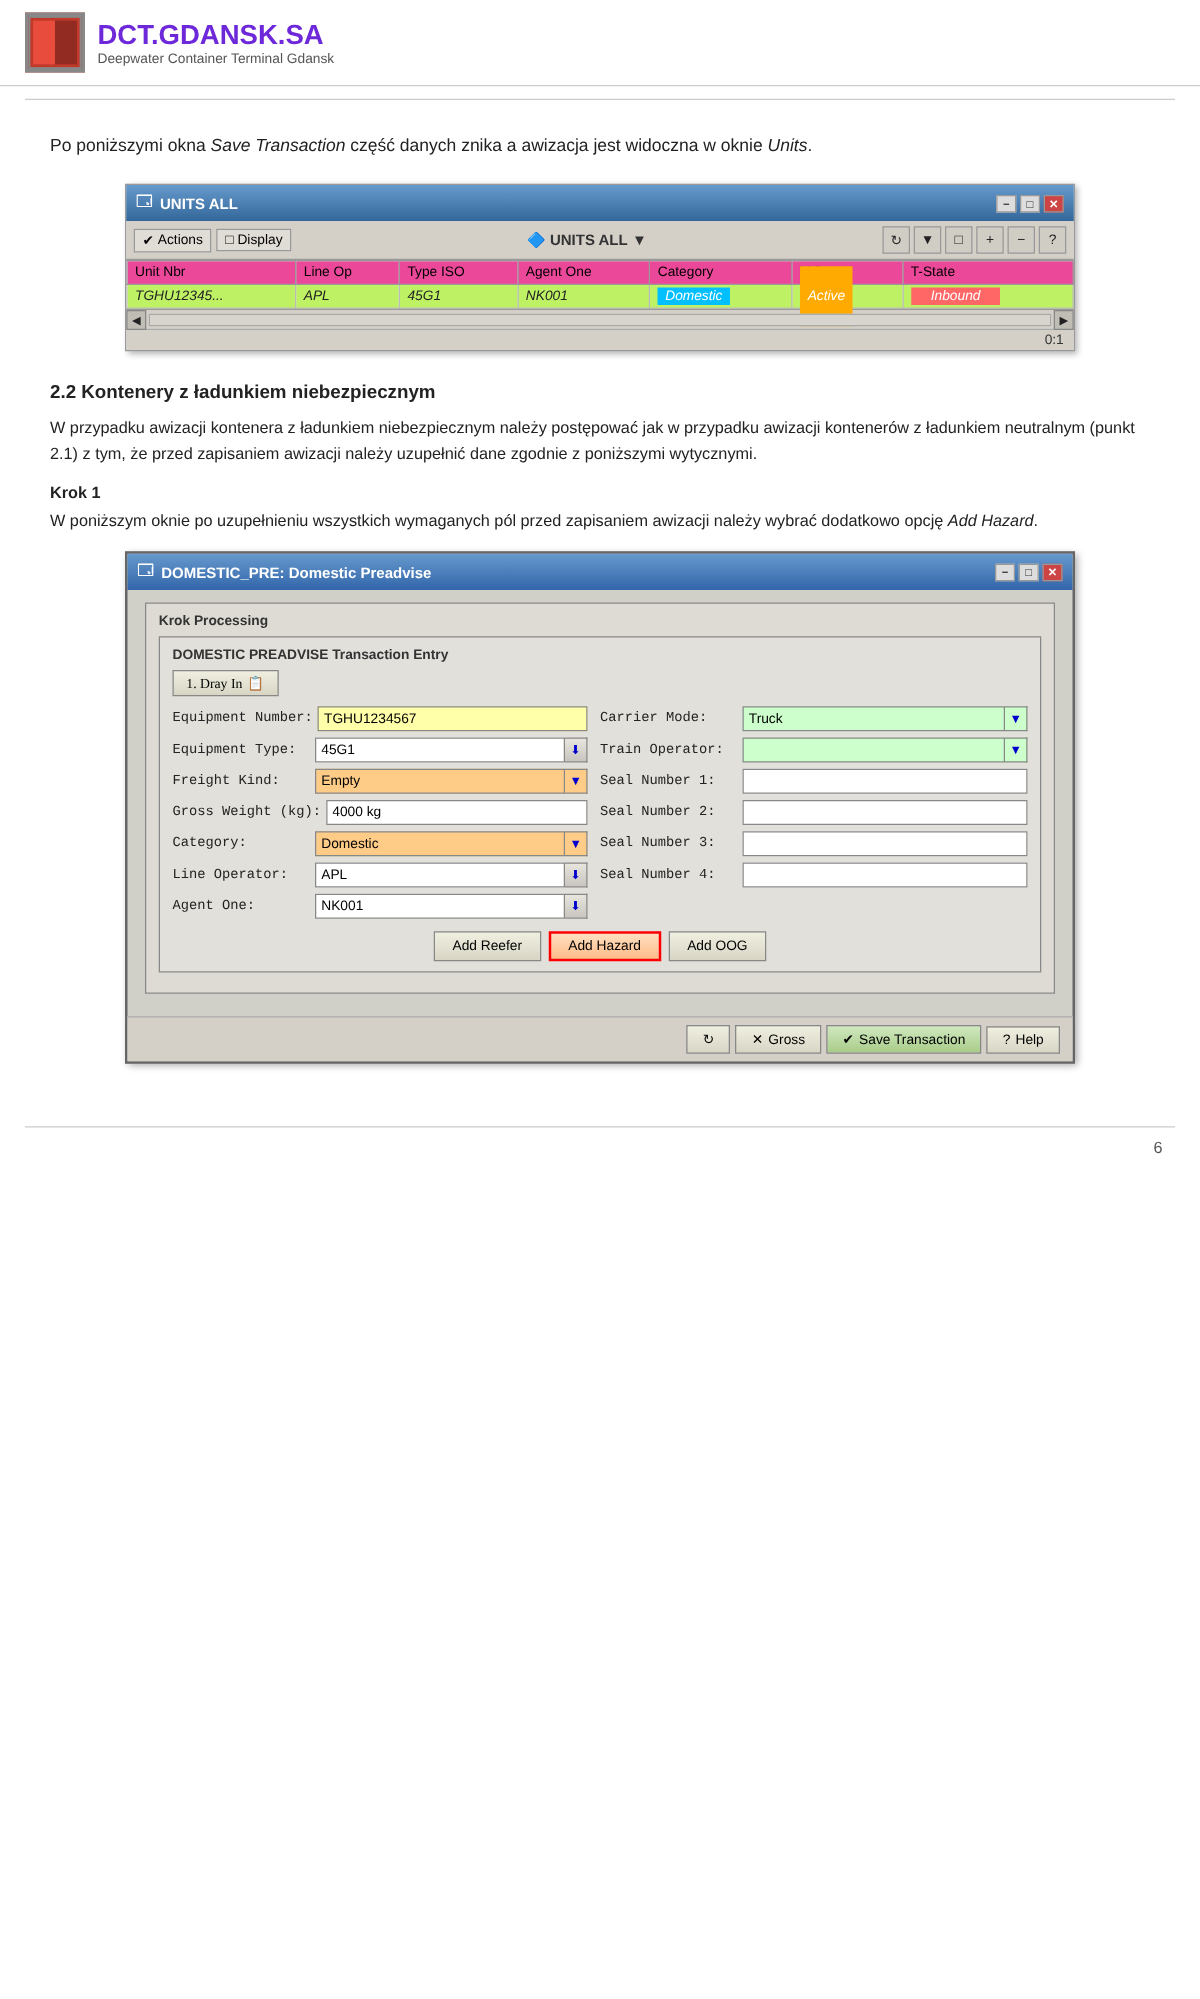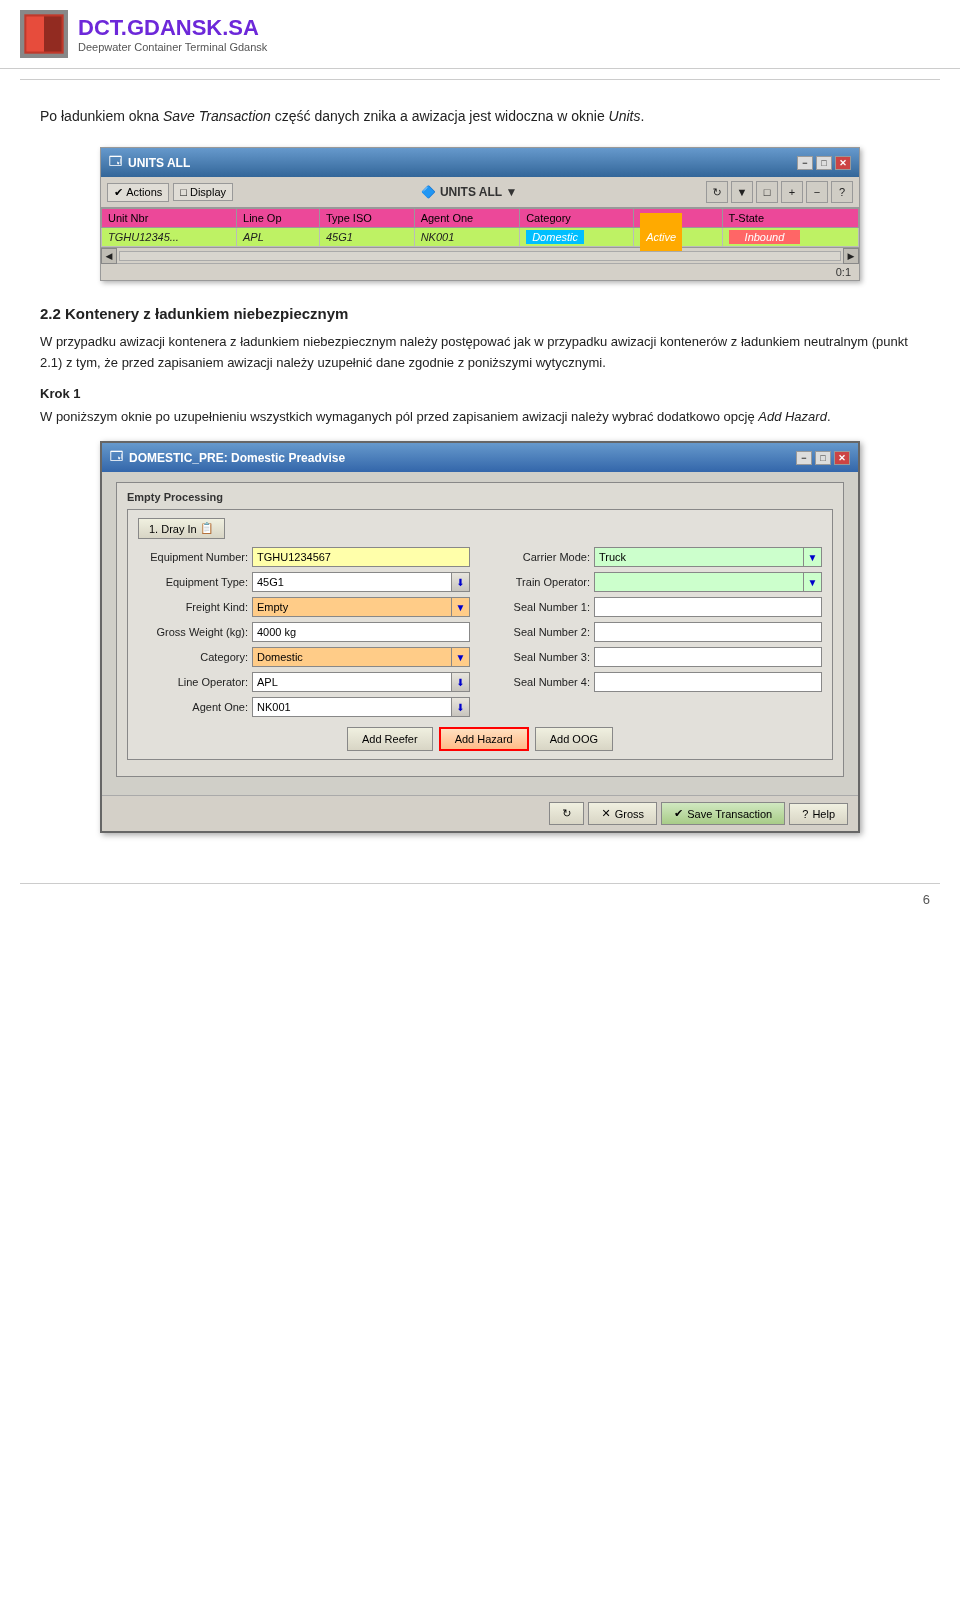--- a/index.html
+++ b/index.html
@@ -308,20 +308,21 @@
     }
     .step-btn {
       background: linear-gradient(to bottom, #f0f0e0, #d8d5c5);
       border: 1px solid #888;
       padding: 3px 10px;
       font-size: 11px;
       cursor: pointer;
       display: flex;
       align-items: center;
       gap: 4px;
+      font-family: Liberation Serif, serif;
     }
     .form-grid {
       display: grid;
       grid-template-columns: 1fr 1fr;
       gap: 0;
     }
     .form-col {
       display: flex;
       flex-direction: column;
       gap: 5px;
@@ -329,23 +330,23 @@
     }
     .form-col:last-child { padding-right: 0; }
     .form-row {
       display: flex;
       align-items: center;
       gap: 4px;
     }
     .form-label {
       font-size: 11px;
       color: #222;
-      text-align: right;
       min-width: 110px;
       flex-shrink: 0;
+      font-family: Liberation Mono, monospace;
     }
     .form-input {
       border: 1px solid #888;
       background: white;
       padding: 2px 4px;
       font-size: 11px;
       height: 20px;
       flex: 1;
     }
     .form-input.highlight {
@@ -438,21 +439,21 @@
       <div class="logo-sub">Deepwater Container Terminal Gdansk</div>
     </div>
   </div>
 </div>
 
 <div style="border-bottom: 1px solid #ccc; margin: 0 20px 16px 20px;"></div>
 
 <div class="content">
 
   <div class="intro-text">
-    <span>Po ładunkiem okna </span><em>Save Transaction</em><span> część danych znika a awizacja jest widoczna w oknie </span><em>Units</em><span>.</span>
+    <span>Po poniższymi okna </span><em>Save Transaction</em><span> część danych znika a awizacja jest widoczna w oknie </span><em>Units</em><span>.</span>
   </div>
 
   <div class="window" style="max-width:760px; margin: 0 auto 24px auto;">
     <div class="window-titlebar">
       <div class="window-titlebar-left">
         <span>🗔</span>
         <span>UNITS ALL</span>
       </div>
       <div class="window-controls">
         <div class="win-btn">−</div>
@@ -540,23 +541,24 @@
       <div class="window-controls">
         <div class="win-btn">−</div>
         <div class="win-btn">□</div>
         <div class="win-btn close">✕</div>
       </div>
     </div>
 
     <div class="window2-body">
 
       <div class="group-box">
-        <div class="group-box-label">Empty Processing</div>
+        <div class="group-box-label">Krok Processing</div>
 
         <div class="sub-group-box">
+          <div class="sub-group-label">DOMESTIC PREADVISE Transaction Entry</div>
 
           <div class="step-row">
             <button class="step-btn">
               <span>1. Dray In</span>
               <span>📋</span>
             </button>
           </div>
 
           <div class="form-grid">
 

